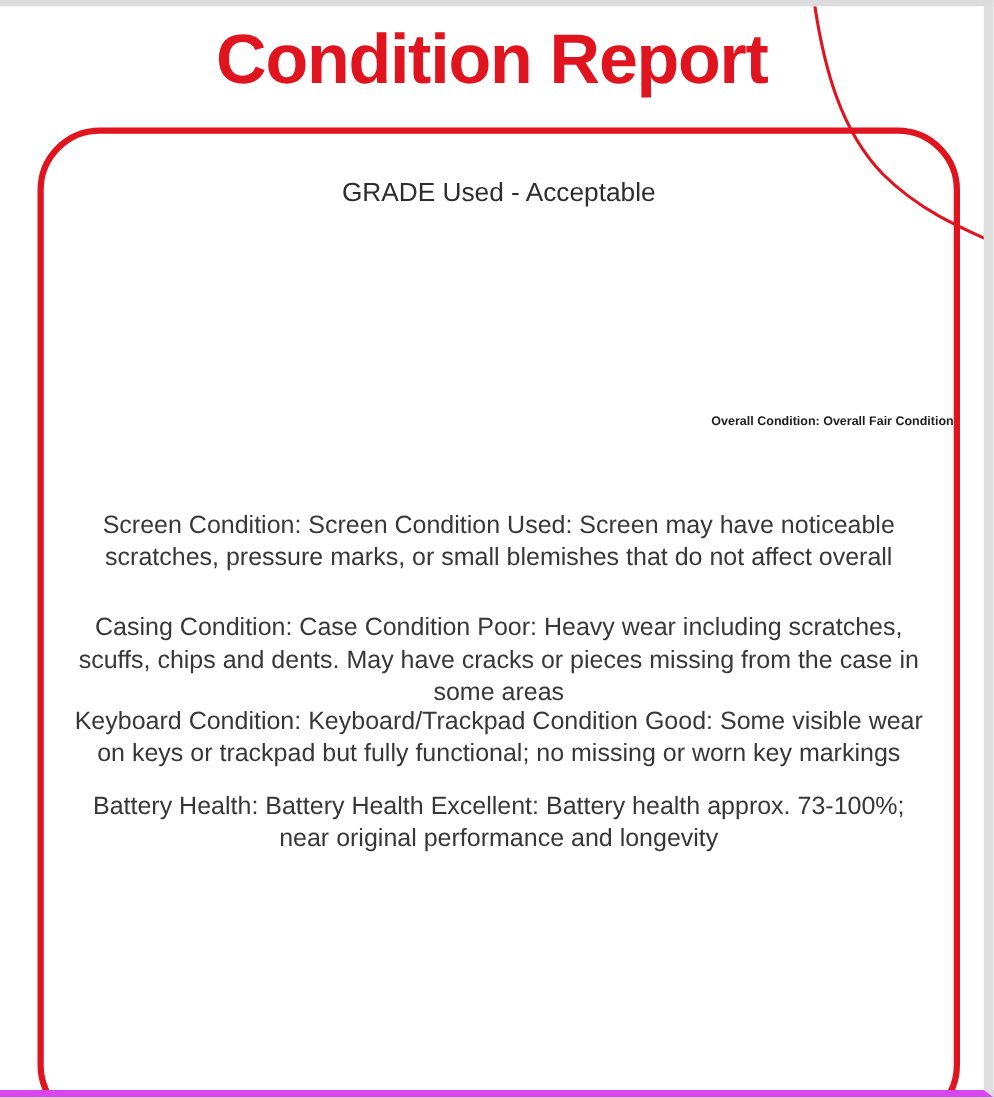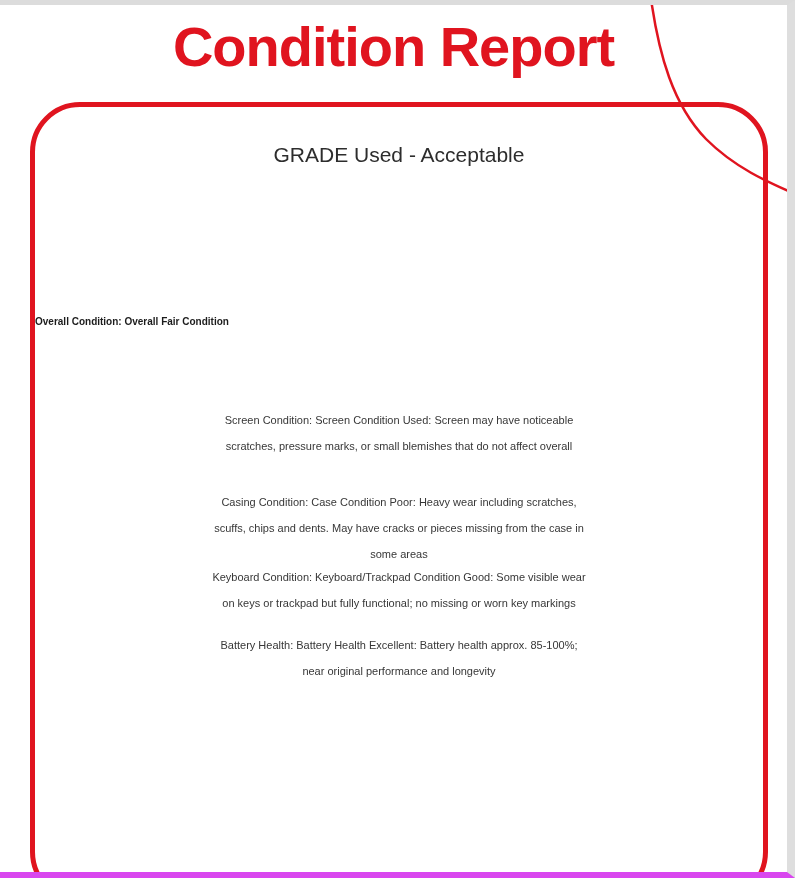--- a/index.html
+++ b/index.html
@@ -52,37 +52,37 @@
     top: 33px;
     left: 0;
     width: 100%;
     text-align: center;
     font-size: 21px;
     line-height: 30px;
     color: #2d2d2d;
   }
   .overall {
     position: absolute;
-    top: 208px;
+    top: 224px;
     left: 0;
     width: 100%;
-    text-align: left;
+    text-align: right;
     font-size: 10px;
     line-height: 14px;
     font-weight: 600;
     color: #1c1c1c;
   }
   .sec {
     position: absolute;
     left: 50%;
     transform: translateX(-50%);
     width: 690px;
     margin: 0;
     text-align: center;
-    font-size: 11px;
+    font-size: 20px;
     line-height: 26px;
     color: #373737;
     white-space: pre-line;
   }
   .sec-screen   { top: 300px; }
   .sec-casing   { top: 382px; }
   .sec-keyboard { top: 457px; }
   .sec-battery  { top: 525px; }
 </style>
 </head>
@@ -105,17 +105,17 @@
     <p class="sec sec-screen">Screen Condition: Screen Condition Used: Screen may have noticeable
 scratches, pressure marks, or small blemishes that do not affect overall</p>
 
     <p class="sec sec-keyboard">Keyboard Condition: Keyboard/Trackpad Condition Good: Some visible wear
 on keys or trackpad but fully functional; no missing or worn key markings</p>
 
     <p class="sec sec-casing">Casing Condition: Case Condition Poor: Heavy wear including scratches,
 scuffs, chips and dents. May have cracks or pieces missing from the case in
 some areas</p>
 
-    <p class="sec sec-battery">Battery Health: Battery Health Excellent: Battery health approx. 85-100%;
+    <p class="sec sec-battery">Battery Health: Battery Health Excellent: Battery health approx. 73-100%;
 near original performance and longevity</p>
 
   </div>
 </div>
 
 </body></html>

